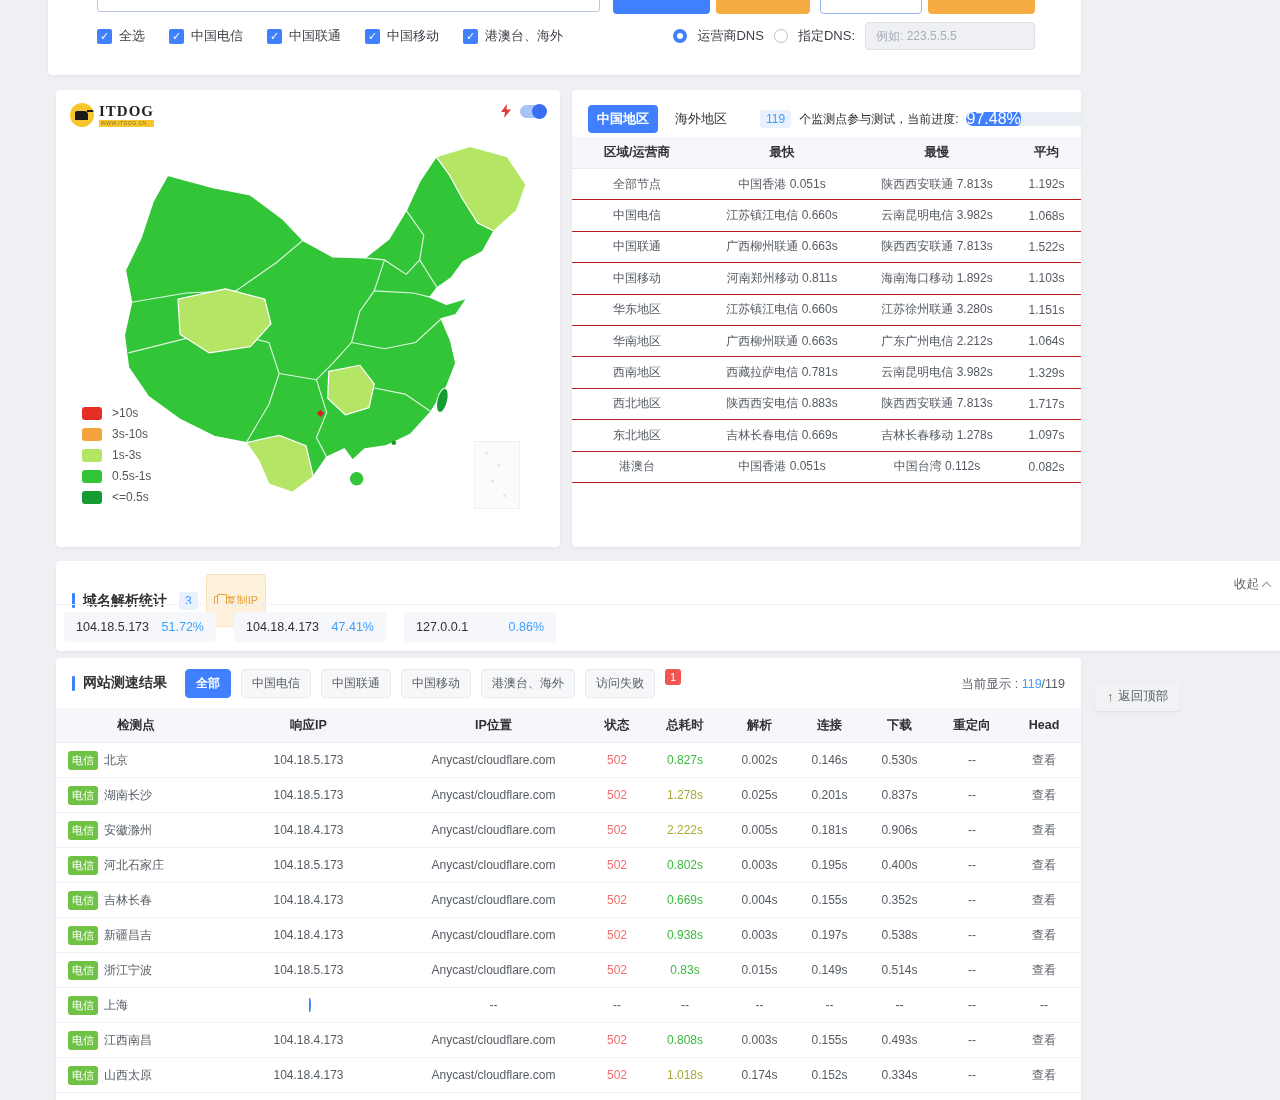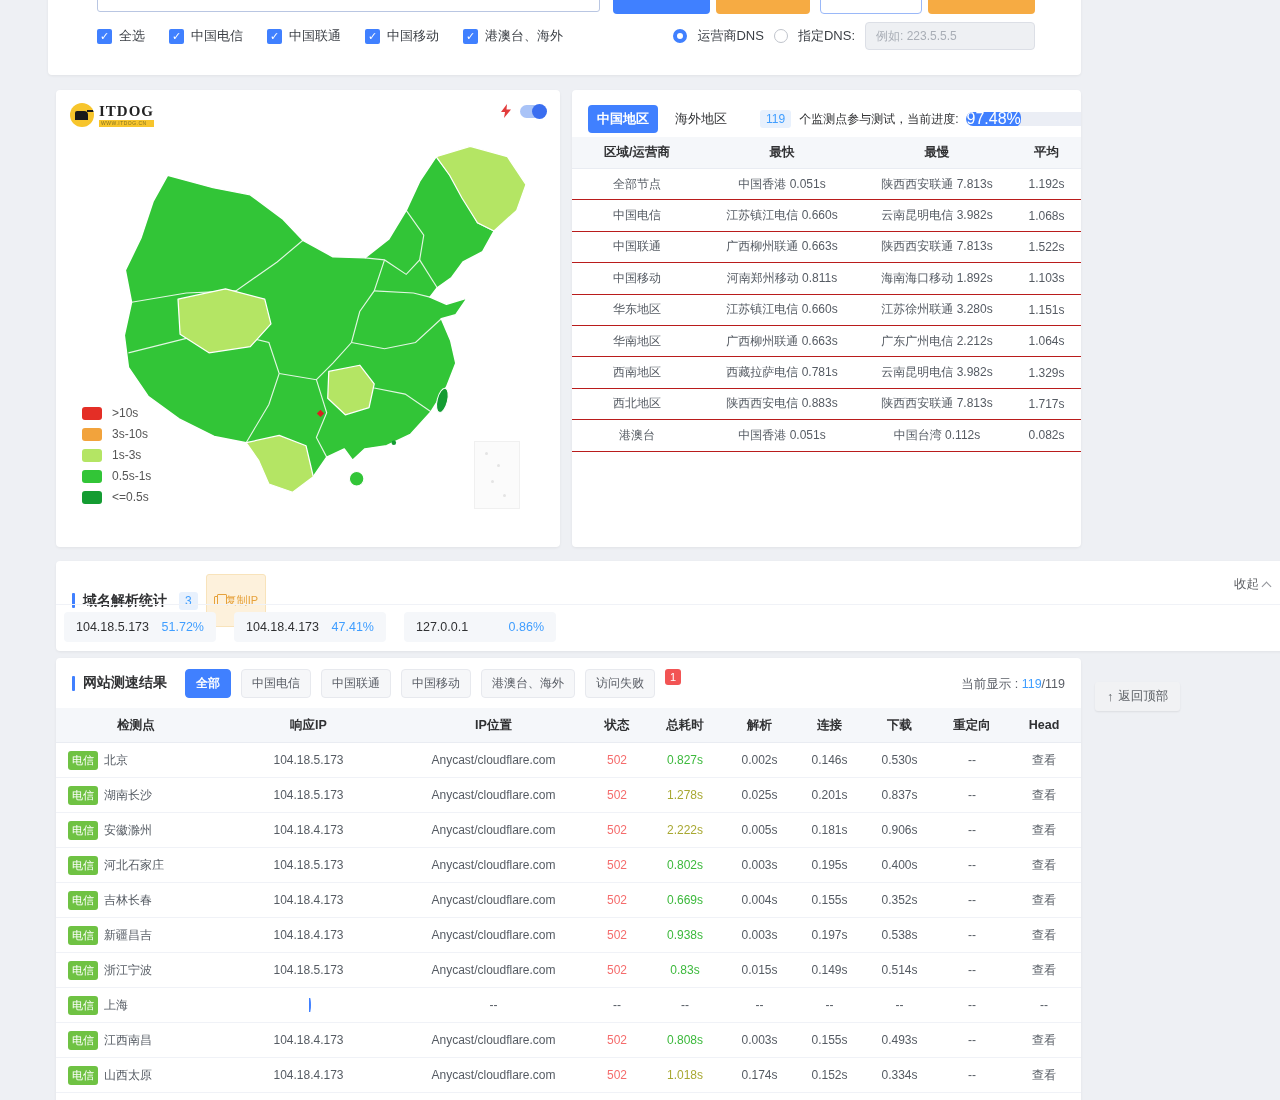--- a/index.html
+++ b/index.html
@@ -278,20 +278,26 @@
           <div>云南昆明电信 3.982s</div>
           <div>1.329s</div>
         </div>
         <div class="r-row">
           <div>西北地区</div>
           <div>陕西西安电信 0.883s</div>
           <div>陕西西安联通 7.813s</div>
           <div>1.717s</div>
         </div>
         <div class="r-row">
+          <div>东北地区</div>
+          <div>吉林长春电信 0.669s</div>
+          <div>吉林长春移动 1.278s</div>
+          <div>1.097s</div>
+        </div>
+        <div class="r-row">
           <div>港澳台</div>
           <div>中国香港 0.051s</div>
           <div>中国台湾 0.112s</div>
           <div>0.082s</div>
         </div>
       </div>
   </div>
 
   <div class="card dns-card">
     <div class="sec-titlebar">

